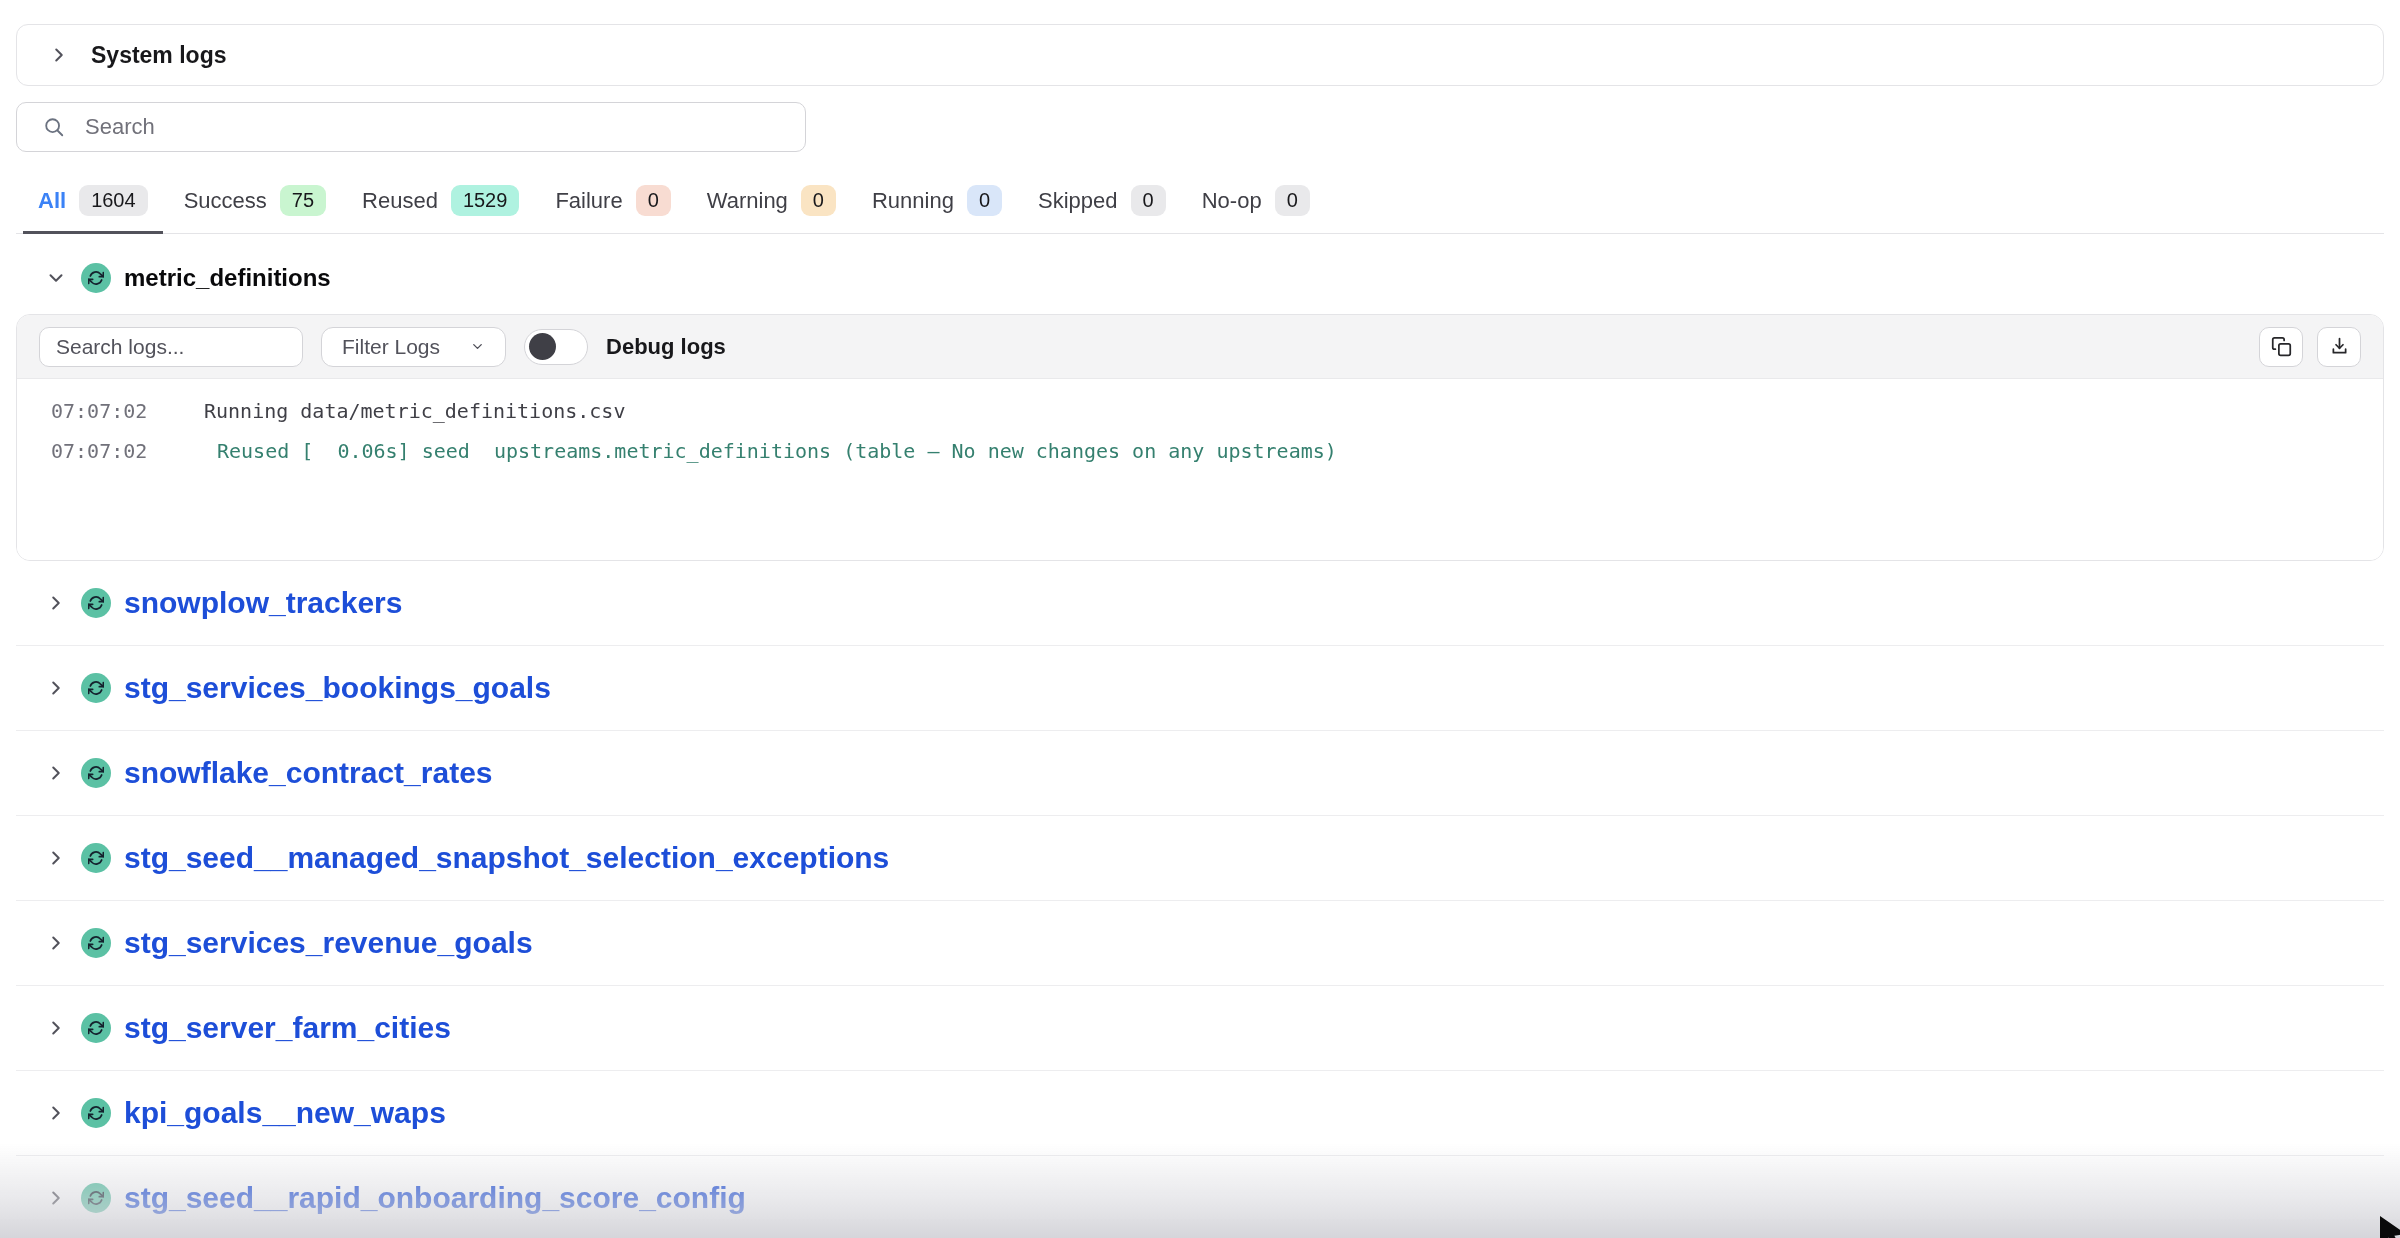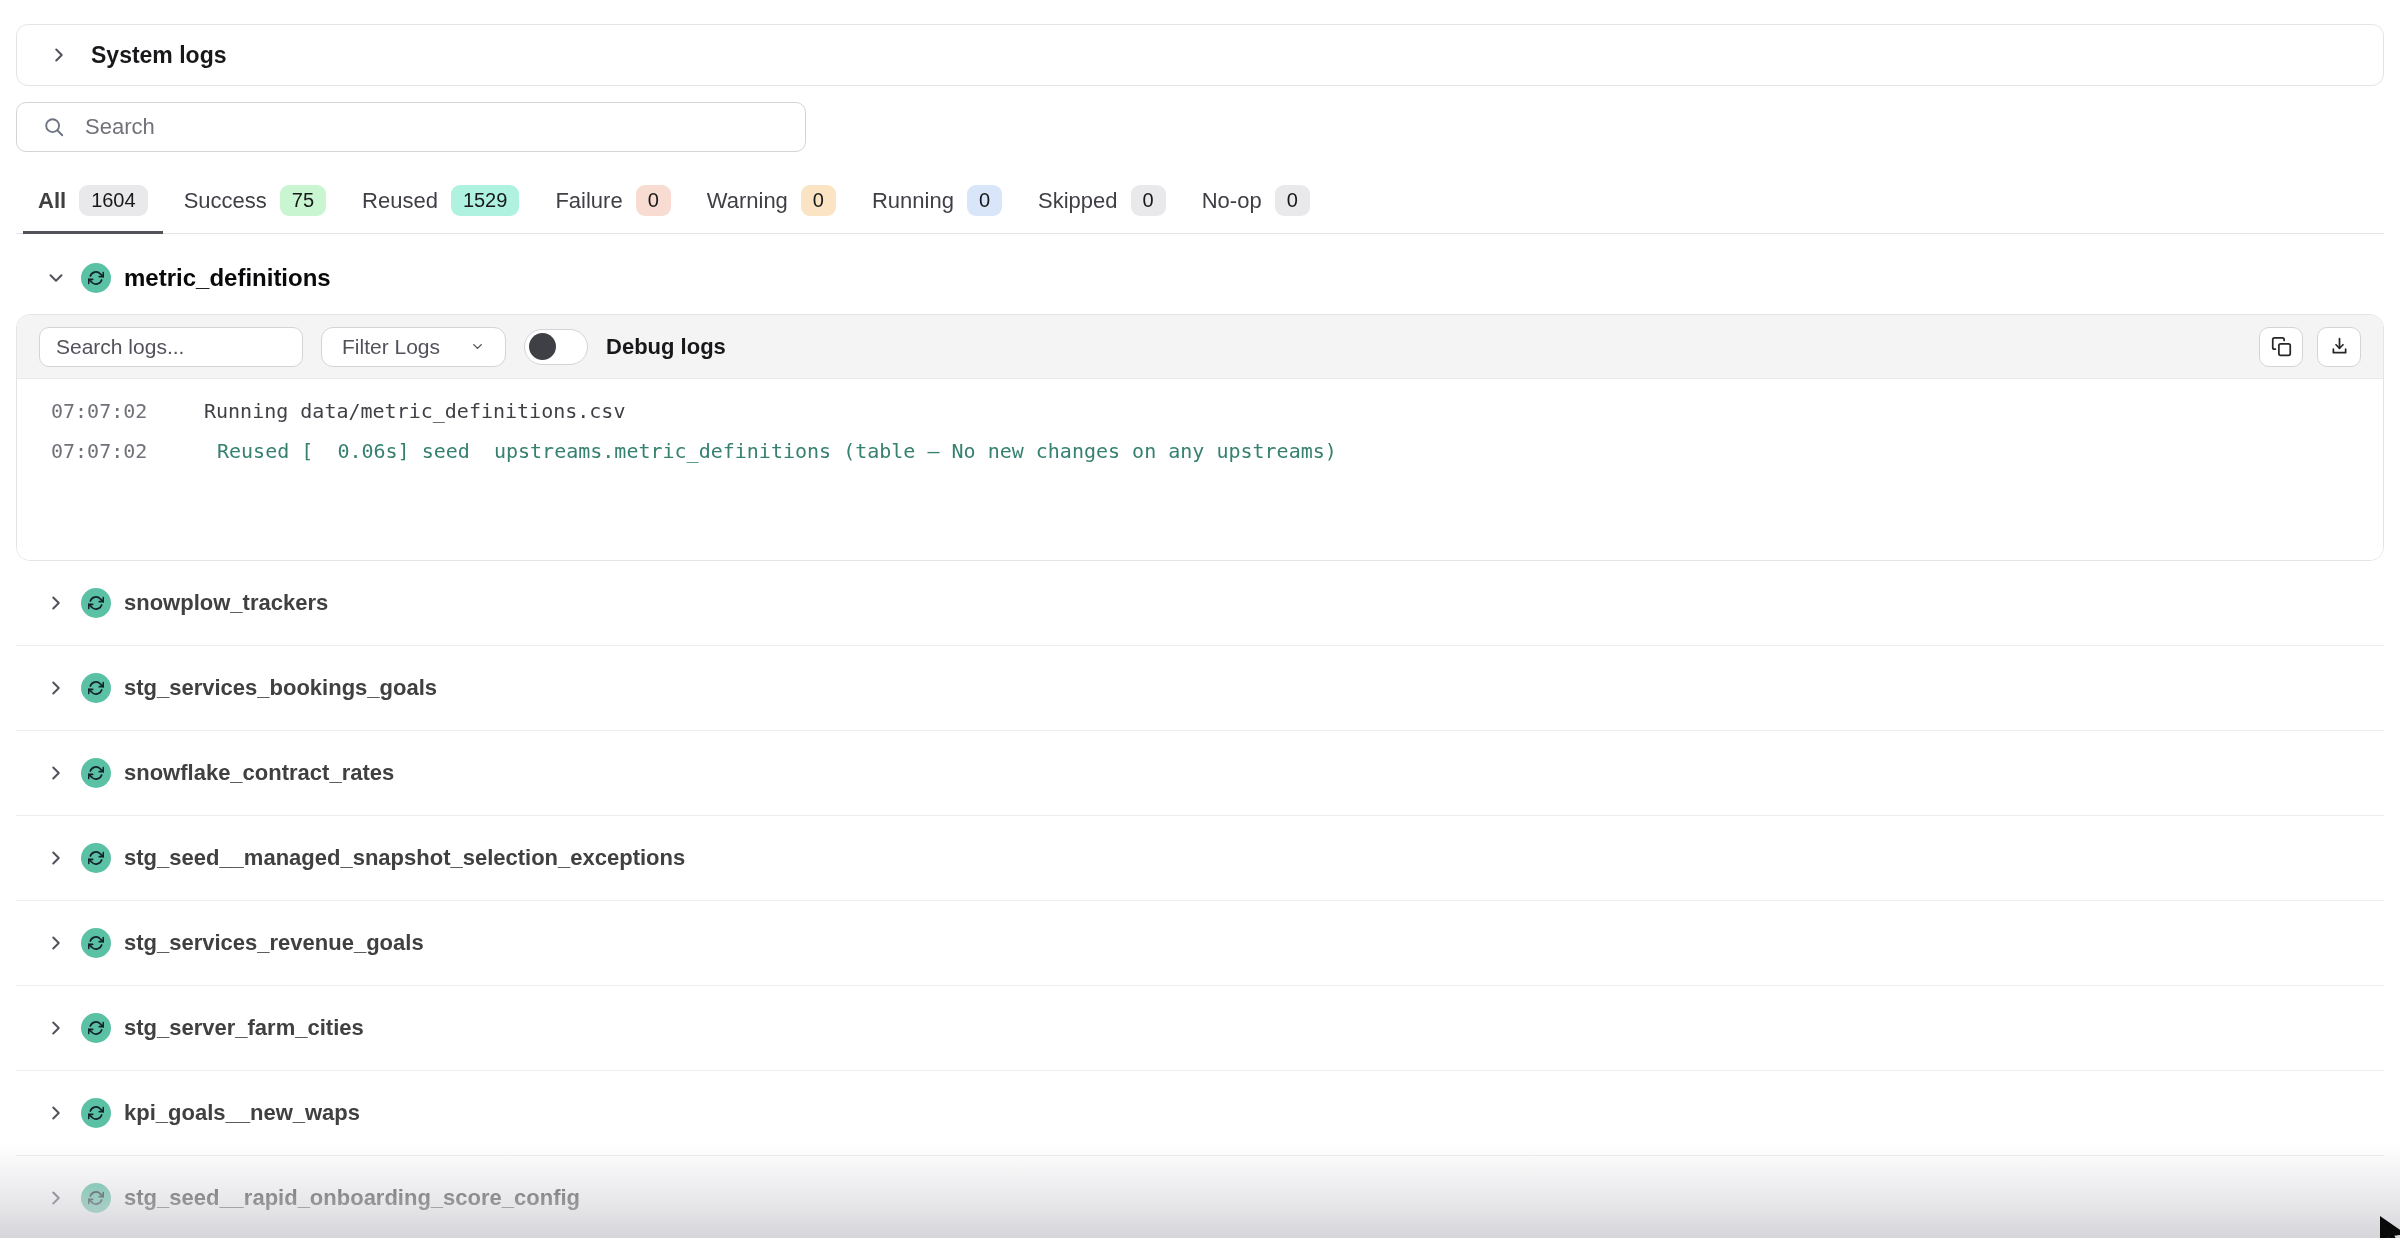--- a/index.html
+++ b/index.html
@@ -22,21 +22,21 @@
   .search-box svg { width: 22px; height: 22px; stroke: #6b7280; stroke-width: 2; fill: none; stroke-linecap: round; }
   .search-box input { border: none; outline: none; flex: 1; font-size: 22px;
     font-family: "Liberation Sans", sans-serif; color: #18181b; background: transparent; }
   .search-box input::placeholder { color: #71717a; }
 
   
   .tabs { margin-top: 24px; display: flex; gap: 6px; padding: 0 7px; border-bottom: 1px solid #e4e4e7; }
   .tab { display: flex; align-items: center; gap: 13px; padding: 9px 15px 15px 15px;
     border-bottom: 3px solid transparent; margin-bottom: -1px; cursor: pointer; }
   .tab .tab-label { font-size: 22px; color: #3f3f46; }
-  .tab.active .tab-label { font-weight: 700; color: #404040; }
+  .tab.active .tab-label { font-weight: 700; color: #3b82f6; }
   .tab.active { border-bottom-color: #52525b; }
   .badge { border-radius: 9px; padding: 4px 12px; font-size: 20px; font-weight: 500; color: #18181b; }
 
   
   .item-header { margin-top: 15px; height: 58px; display: flex; align-items: center; padding-left: 28px; gap: 13px; }
   .status-icon { width: 30px; height: 30px; border-radius: 50%; background: var(--status-icon-bg, #5bc1a4);
     display: inline-flex; align-items: center; justify-content: center; flex: 0 0 auto; }
   .status-icon svg { width: 16px; height: 16px; stroke: #15222e; stroke-width: 2.6; fill: none;
     stroke-linecap: round; stroke-linejoin: round; }
   .item-name { font-size: 24px; font-weight: 700; color: #09090b; }
@@ -68,21 +68,21 @@
 
   .log-body { height: 181px; padding-top: 12px; background: #fff; }
   .log-line { display: flex; font-family: "DejaVu Sans Mono", monospace; font-size: 20px;
     line-height: 40px; padding-left: 34px; }
   .log-line .ts { width: 153px; color: #71717a; flex: 0 0 auto; }
   .log-line .msg { white-space: pre; }
 
   
   .row { height: 85px; display: flex; align-items: center; padding-left: 28px; gap: 13px;
     border-bottom: 1px solid #ededef; cursor: pointer; background: #fff; }
-  .row-label { font-size: 22px; font-weight: 600; color: #404040; }
+  .row-label { font-size: 30px; font-weight: 600; color: #1d4ed8; }
 
   
   .bottom-fade { position: fixed; left: 0; right: 0; bottom: 0; height: 95px; pointer-events: none;
     background: linear-gradient(to bottom, rgba(220,220,224,0) 0%, rgba(214,214,219,0.55) 60%, rgba(206,206,212,0.85) 100%); }
   .cursor { position: fixed; right: -6px; bottom: -8px; width: 26px; height: 30px; background: #0a0a0a;
     clip-path: polygon(0 0, 100% 60%, 55% 66%, 78% 100%, 52% 100%, 34% 72%, 0 96%); }
 </style>
 </head>
 <body>
 

